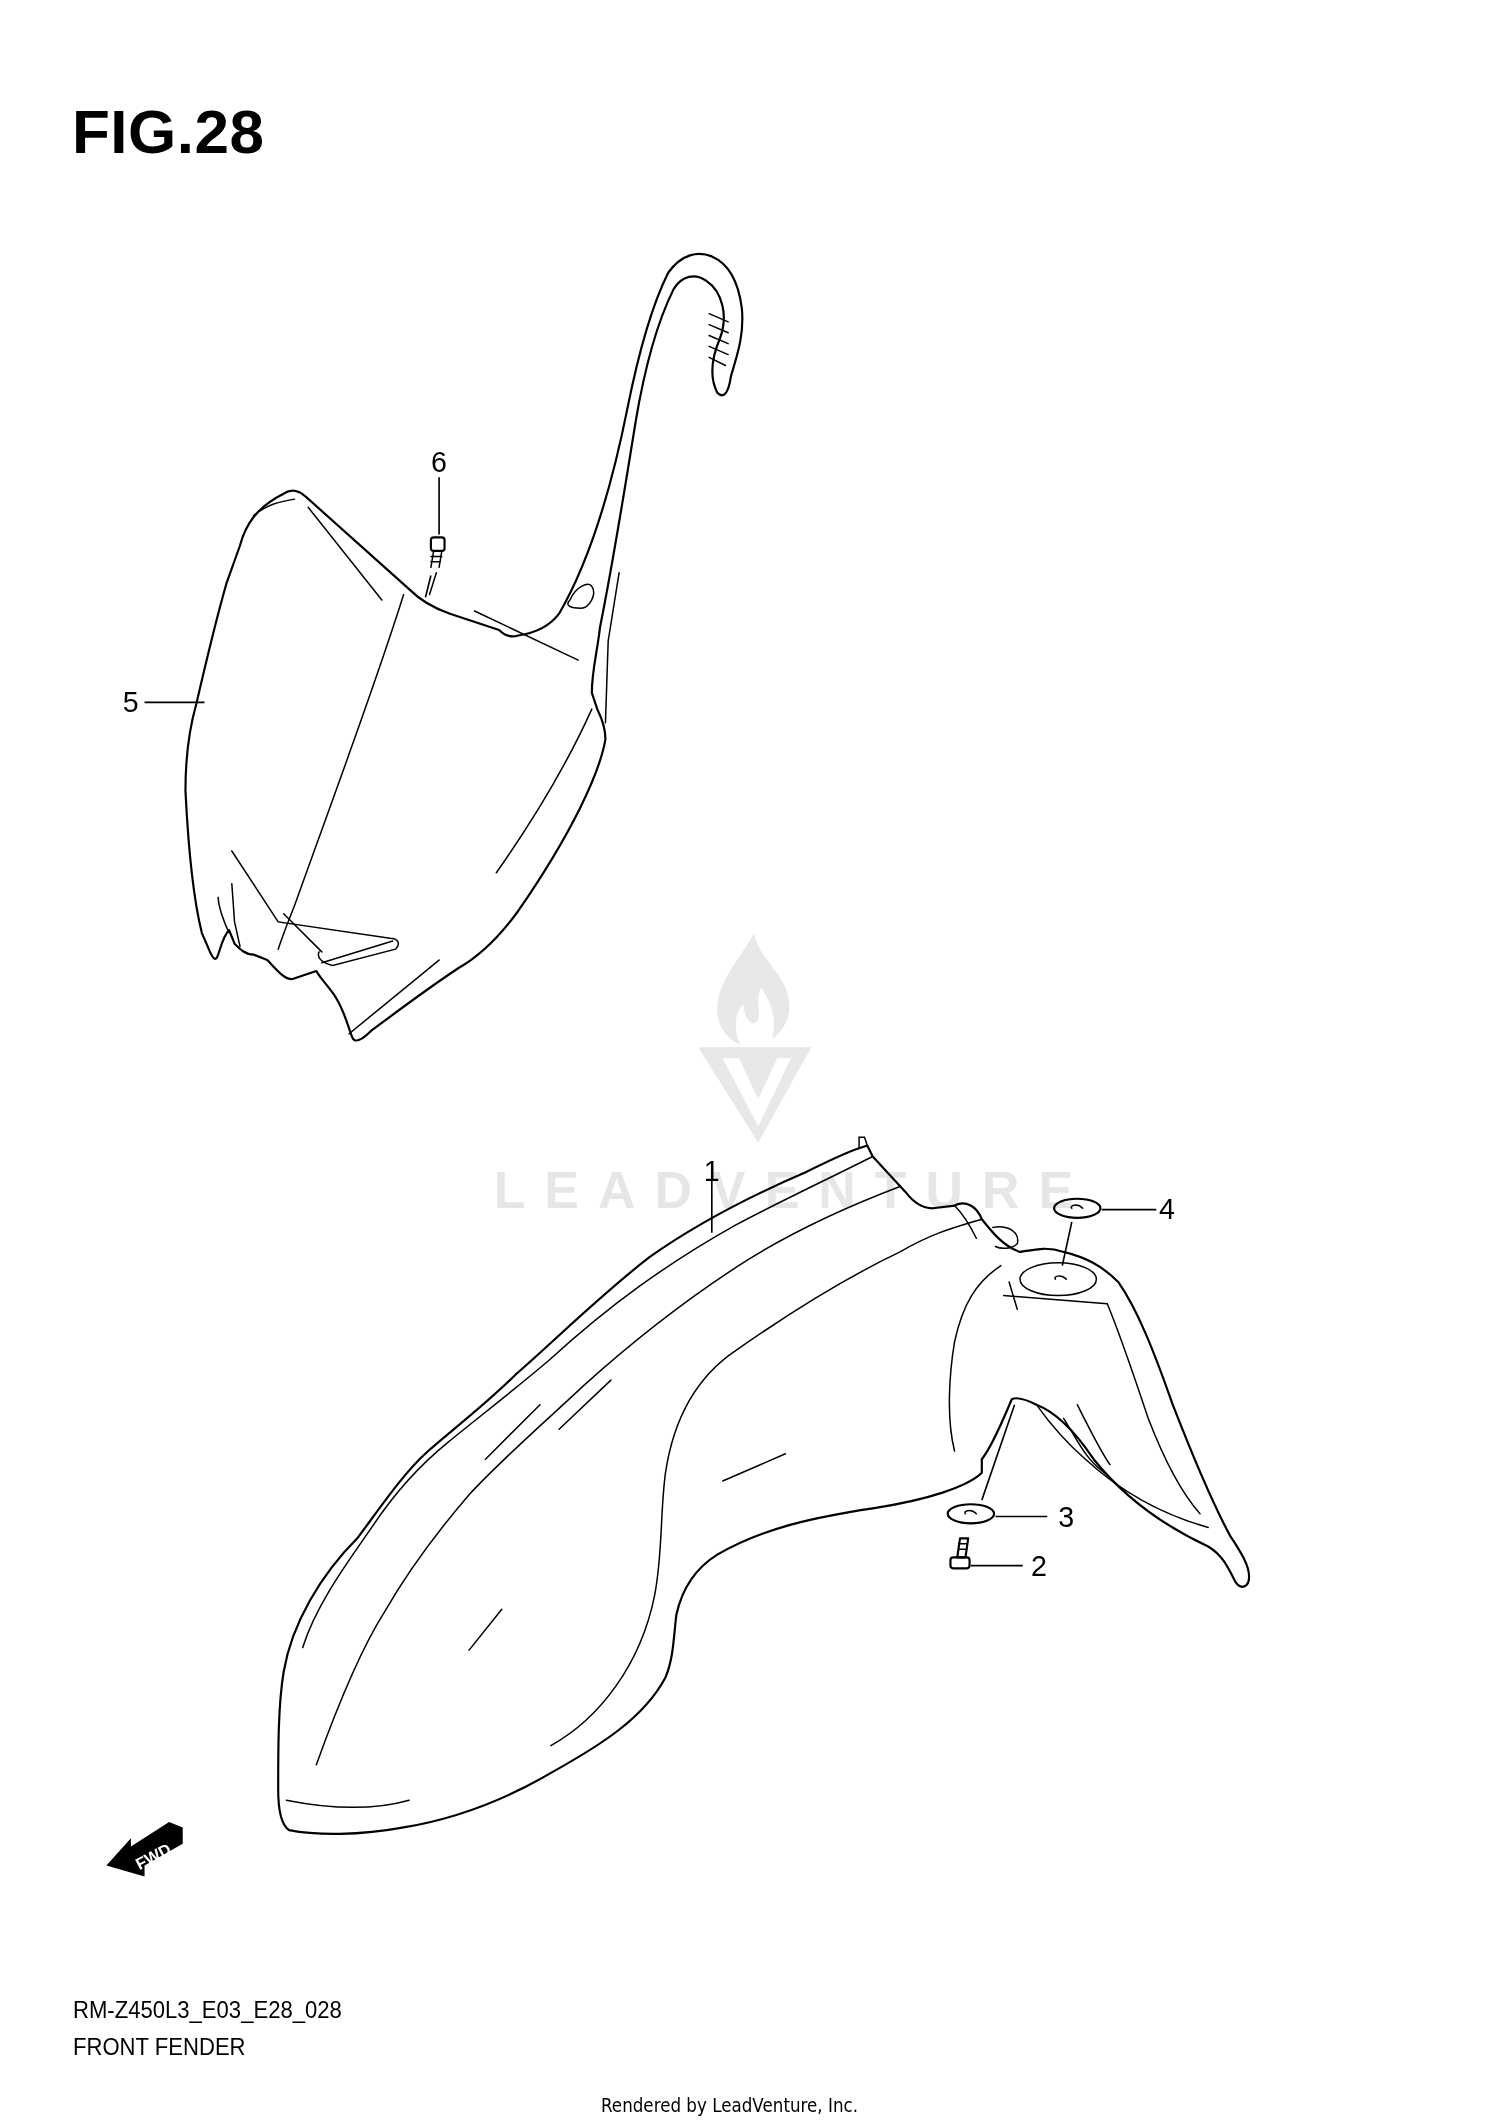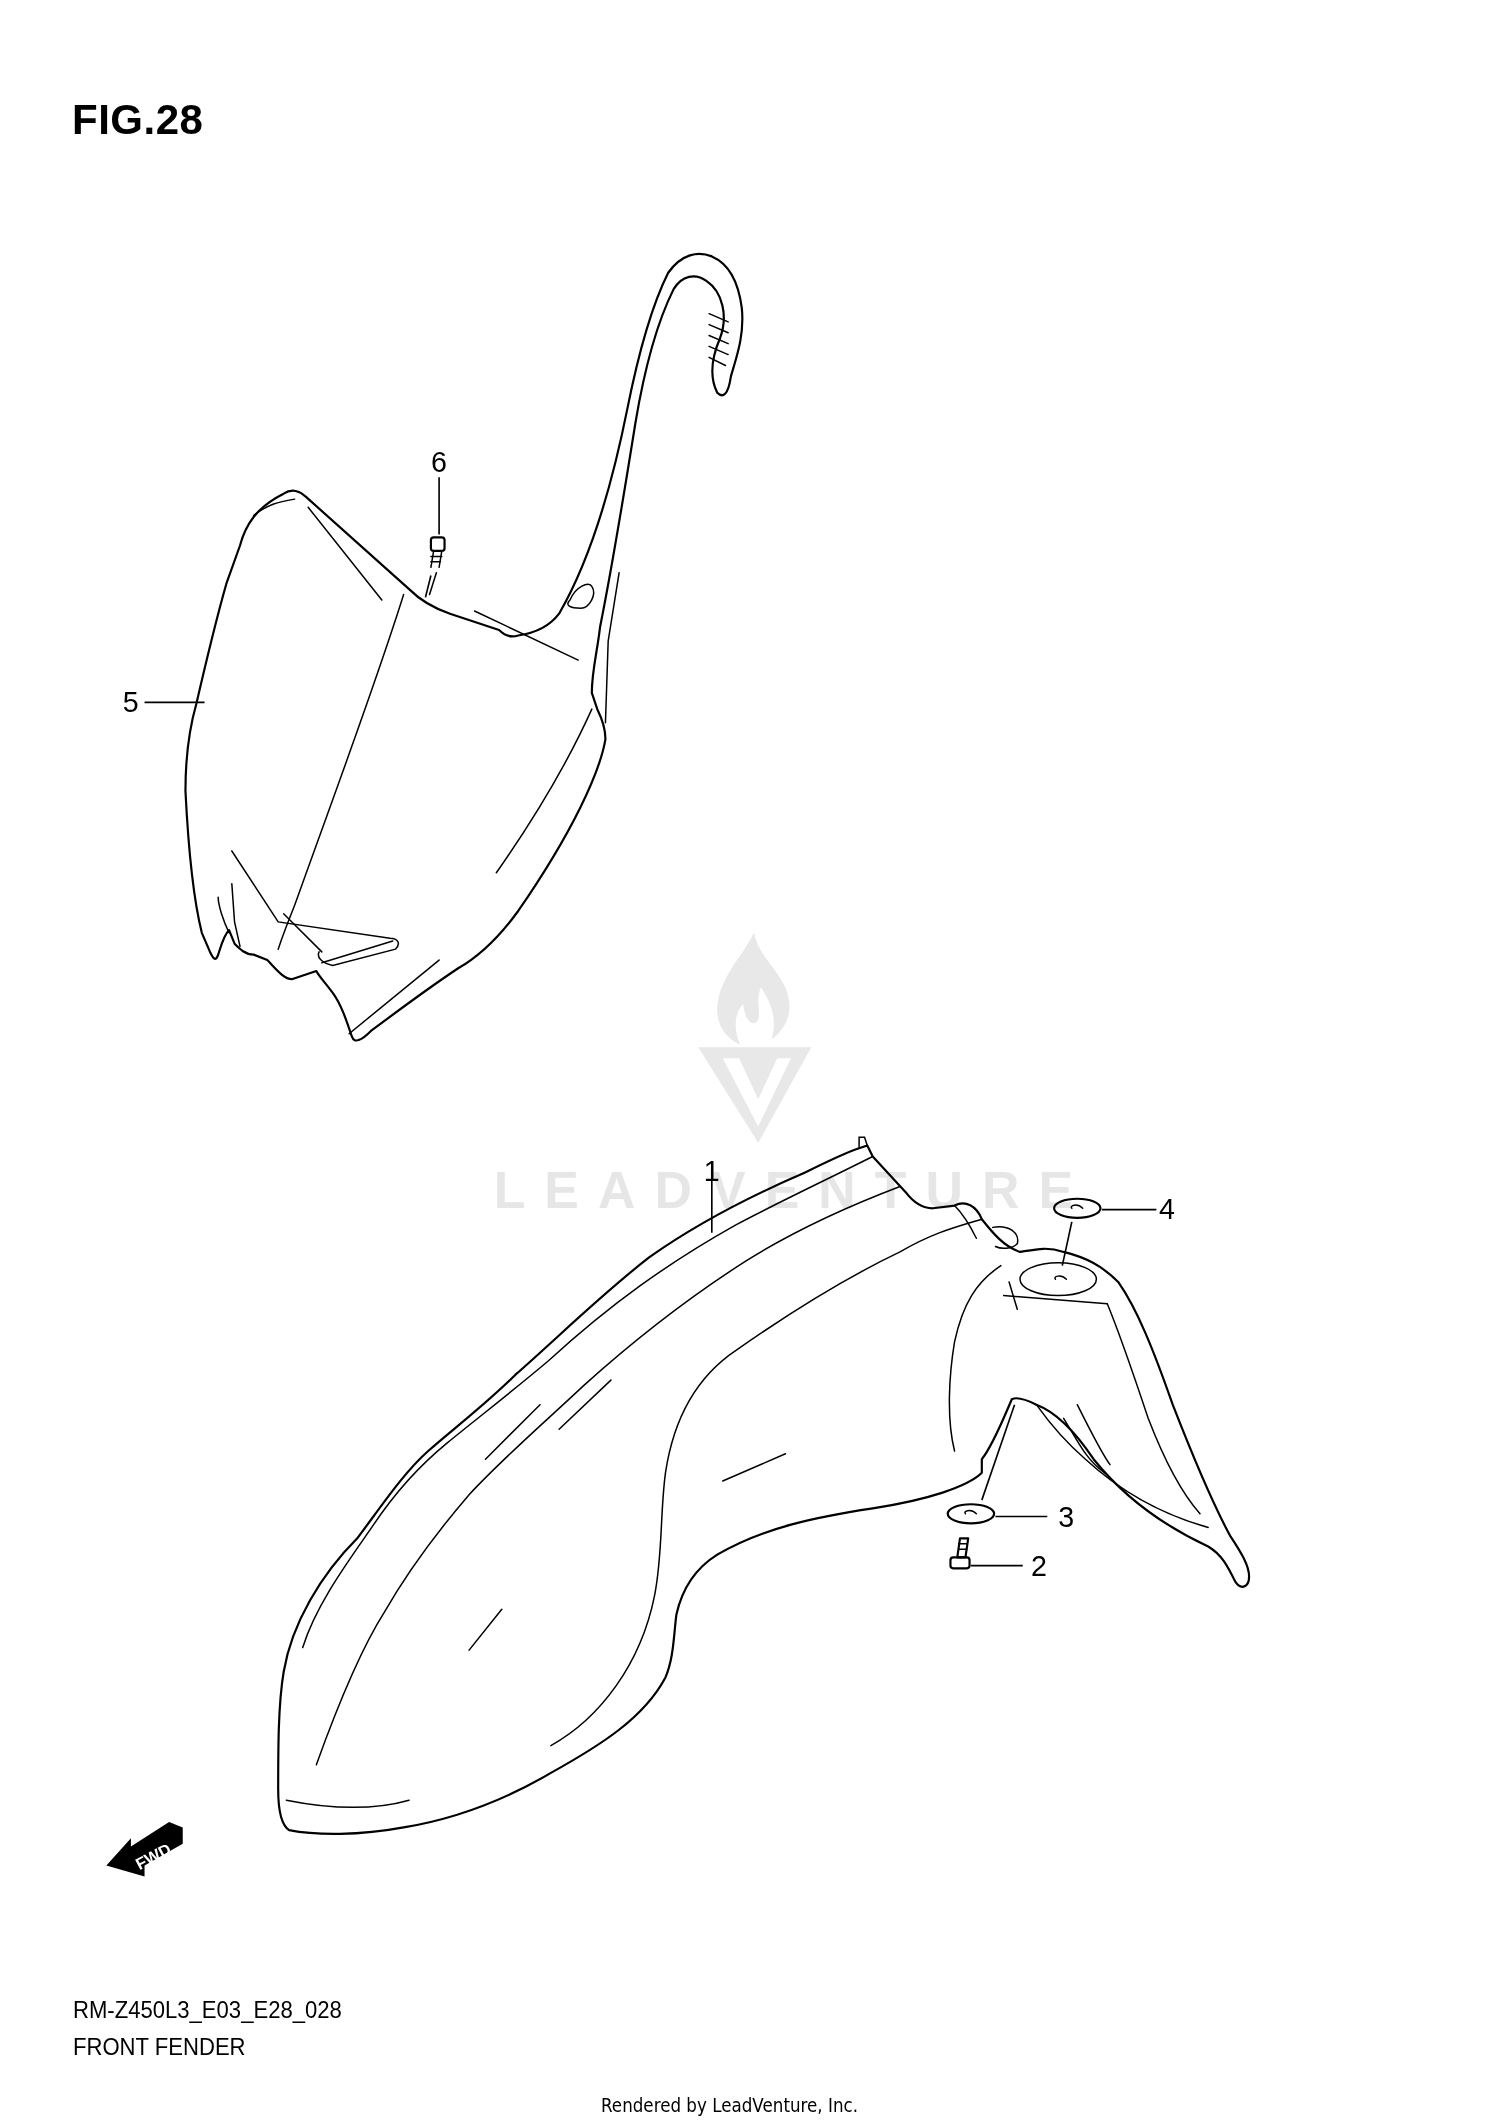--- a/index.html
+++ b/index.html
@@ -1,17 +1,17 @@
 <!DOCTYPE html>
 <html><head>
 <meta charset="utf-8">
 <style>
   html, body { margin:0; padding:0; background:#ffffff; }
   body { width:1500px; height:2122px; position:relative; overflow:hidden; font-family:"Liberation Sans", sans-serif; color:#000; }
-  .fig-title { position:absolute; left:72px; top:96px; font-size:42px; font-weight:bold; letter-spacing:0.5px; }
+  .fig-title { position:absolute; left:72px; top:96px; font-size:62px; font-weight:bold; letter-spacing:0.5px; }
   .diagram { position:absolute; left:0; top:0; width:1500px; height:2122px; }
   .diagram svg { width:1500px; height:2122px; display:block; }
   .ln { fill:none; stroke:#000; stroke-width:1.6; stroke-linecap:round; stroke-linejoin:round; }
   .thin { fill:none; stroke:#000; stroke-width:1.1; stroke-linecap:round; }
   .lead { stroke:#000; stroke-width:1.2; }
   .callout { font-family:"Liberation Sans", sans-serif; font-size:21px; fill:#000; }
   .wm-text { font-family:"Liberation Sans", sans-serif; font-size:38px; font-weight:bold; letter-spacing:14px; fill:#e6e6e6; }
   .code { position:absolute; left:73px; top:1996px; font-size:24px; transform:scaleX(0.92); transform-origin:left; }
   .name { position:absolute; left:73px; top:2033px; font-size:24px; transform:scaleX(0.92); transform-origin:left; }
   .render { position:absolute; left:601px; top:2094px; font-family:"DejaVu Sans", sans-serif; font-size:19px; transform:scaleX(0.88); transform-origin:left; }

